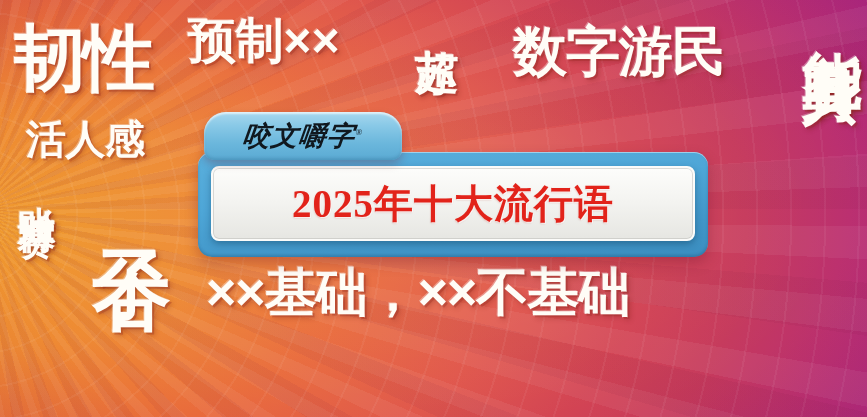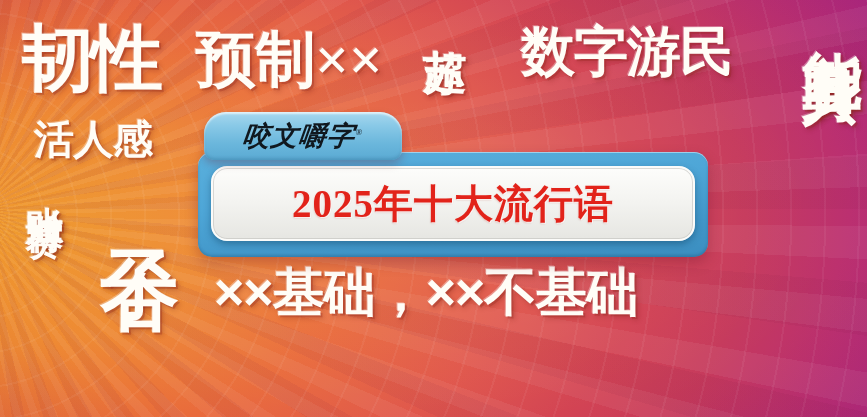--- a/index.html
+++ b/index.html
@@ -57,37 +57,36 @@
     font-family:"Liberation Serif","DejaVu Serif",serif;
     font-weight:bold;
     white-space:nowrap;
     line-height:1;
     letter-spacing:-.5px;
     text-shadow:
        2px 2px 0 rgba(150,40,30,.30),
        3px 3px 5px rgba(120,25,20,.30),
       -1px -1px 0 rgba(255,255,255,.35);
     z-index:4;
-    margin-left:8px;
   }
   .word.sans{
     font-family:"Liberation Sans","DejaVu Sans",sans-serif;
     letter-spacing:0px;
   }
   .vert{
     writing-mode:vertical-rl;
     text-orientation:upright;
     line-height:.96;
     letter-spacing:-2px;
   }
 
   
   #w-renxing{ left:14px;  top:22px;  font-size:72px; letter-spacing:-3px;
                font-family:"Liberation Sans","DejaVu Sans",sans-serif;}
-  #w-yuzhi  { left:188px; top:30px;  font-size:60px; }
+  #w-yuzhi  { left:188px; top:20px;  font-size:48px;font-family:Liberation Mono, monospace; }
   #w-suchao { left:415px; top:16px;  font-size:44px; height:100px; }
   #w-shuzi  { left:513px; top:24px;  font-size:54px;
                font-family:Liberation Sans, sans-serif; letter-spacing:-1px;}
   #w-juti   { right:6px;  top:20px;  font-size:60px; height:330px;
                letter-spacing:-6px;
                font-family:"Liberation Sans","DejaVu Sans",sans-serif;}
   #w-huoren { left:26px;  top:120px; font-size:40px;text-align:center; }
   #w-saibo  { left:18px;  top:188px; font-size:38px; height:200px; letter-spacing:-4px;}
   #w-guzi   { left:96px;  top:192px; font-size:78px; letter-spacing:-4px;
                font-family:"Liberation Sans","DejaVu Sans",sans-serif;
@@ -104,21 +103,21 @@
     background:linear-gradient(175deg,#5aafdc 0%,#4ea6d7 40%,#4196c8 75%,#3b8ec0 100%);
     box-shadow:
       0 6px 14px rgba(110,20,40,.32),
       inset 0 1px 0 rgba(255,255,255,.45),
       inset 0 -2px 3px rgba(0,40,70,.20);
     z-index:6;
   }
   .plaque-inner{
     position:absolute;
     left:13px; top:14px; right:13px; bottom:16px;
-    border-radius:16px;
+    border-radius:8px;
     background:linear-gradient(180deg,#fdfdfb 0%,#f4f4f1 45%,#e6e6e2 100%);
     border:2px solid #fbfbf9;
     box-shadow:
       0 3px 7px rgba(0,40,70,.35),
       inset 0 0 0 1px rgba(190,190,185,.55);
     display:flex; align-items:center; justify-content:center;
   }
   .plaque-title{
     font-family:"Liberation Serif","DejaVu Serif",serif;
     font-weight:bold;

